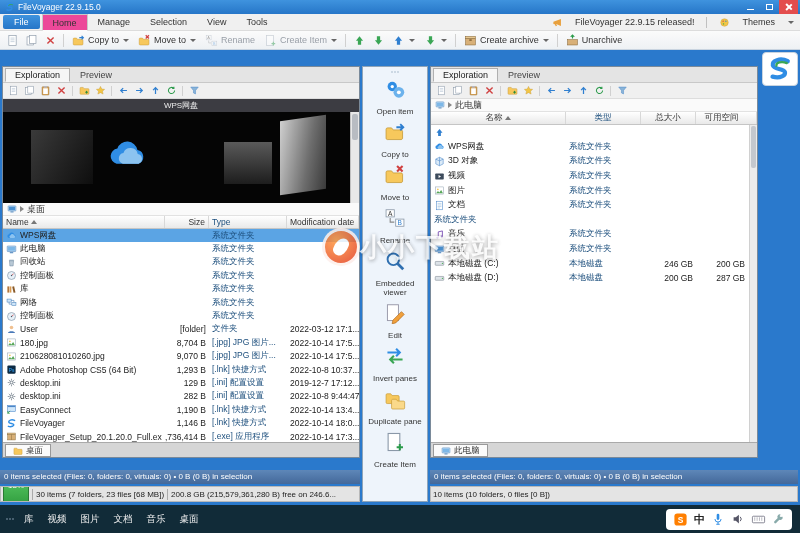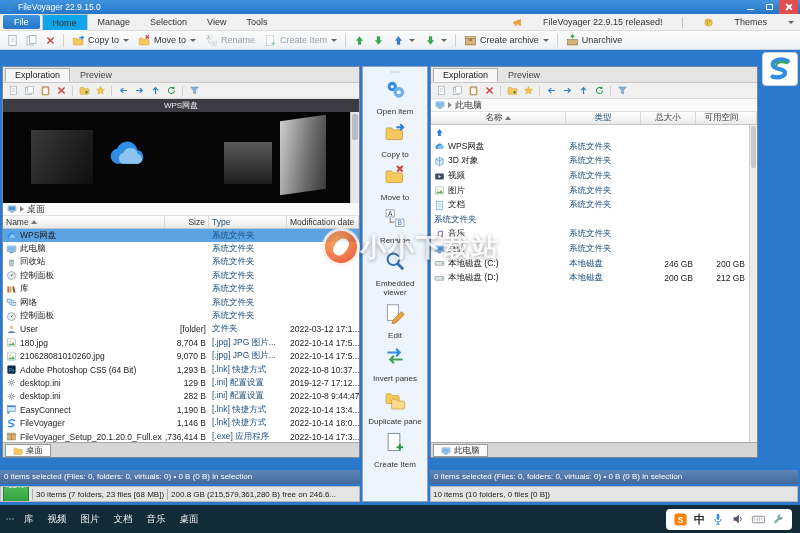--- a/index.html
+++ b/index.html
@@ -15,22 +15,22 @@
 .wbtn .mg{width:7px;height:1.5px;background:#fff;margin-top:5px}
 .wbtn .xg{width:7px;height:6px;border:1px solid #fff}
 .wbtn.close{background:#e34d4d}
 .cx{position:relative;width:8px;height:8px}
 .cx::before,.cx::after{content:"";position:absolute;left:3.5px;top:0;width:1.5px;height:8px;background:#fff}
 .cx::before{transform:rotate(45deg)}.cx::after{transform:rotate(-45deg)}
 
 .tabrow{position:absolute;left:0;top:14px;right:0;height:17px;background:#f0f0f0;border-bottom:1px solid #dcdcdc;display:flex;align-items:stretch;z-index:10}
 .filebtn{background:linear-gradient(#3f93de,#2676c8);color:#fff;padding:0 11px;display:flex;align-items:center;margin:1px 2px 1px 3px;border-radius:2px}
 .rtab{padding:0 10px;display:flex;align-items:center;color:#333}
-.rtab.active{background:#0ea5e9;border:1px solid #c8c8c8;border-bottom:1px solid #fafafa;margin-bottom:-1px}
-.tabright{margin-left:auto;display:flex;align-items:center;gap:20px;padding-right:6px;color:#333}
+.rtab.active{background:#ec4899;border:1px solid #c8c8c8;border-bottom:1px solid #fafafa;margin-bottom:-1px}
+.tabright{margin-left:auto;display:flex;align-items:center;gap:12px;padding-right:6px;color:#333}
 .tr-sep{width:1px;height:11px;background:#c0c0c0}
 
 .maintb{position:absolute;left:0;top:31px;right:0;height:19px;background:linear-gradient(#fbfbfb,#eef1f4);border-bottom:1px solid #c9d4e0;display:flex;align-items:center;padding:0 3px;gap:1px;z-index:10;white-space:nowrap}
 .tico{width:18px;height:16px;display:flex;align-items:center;justify-content:center;border-radius:2px}
 .tbtn{display:flex;align-items:center;gap:3px;padding:1px 4px;border-radius:2px;color:#333;white-space:nowrap}
 .tbtn.dis{color:#9aa0a8}
 .tbtn.dis svg{opacity:.45}
 .sep{width:1px;height:13px;background:#d0d0d0;margin:0 3px;flex:none}
 .dcar{width:0;height:0;border-left:3px solid transparent;border-right:3px solid transparent;border-top:3px solid #666;margin-left:1px}
 
@@ -950,21 +950,21 @@
             <span class="fic">
               <svg width="11" height="11" viewBox="0 0 16 16">
                 <rect x="1.8" y="5" width="12.4" height="5.6" rx=".8" fill="#dde3e8" stroke="#7a8691" stroke-width=".8"></rect>
                 <circle cx="12.2" cy="7.8" r=".9" fill="#3fae49"></circle>
               </svg>
             </span>
             <span class="nm">本地磁盘 (D:)</span>
           </span>
           <span class="cell r-type">本地磁盘</span>
           <span class="cell r-total">200 GB</span>
-          <span class="cell r-free">212 GB</span>
+          <span class="cell r-free">287 GB</span>
         </div>
         <div class="vscroll"></div>
     </div>
     <div class="pbottom">
       <span class="btab">
         <span>
             <svg width="10" height="10" viewBox="0 0 16 16">
               <rect x="1.8" y="3" width="12.4" height="8" rx=".8" fill="#cfe6fa" stroke="#3a78b5" stroke-width=".8"></rect>
               <rect x="3" y="4.2" width="10" height="5.6" fill="#7db8e8"></rect>
               <rect x="5.5" y="12" width="5" height="1.4" fill="#3a78b5"></rect>

